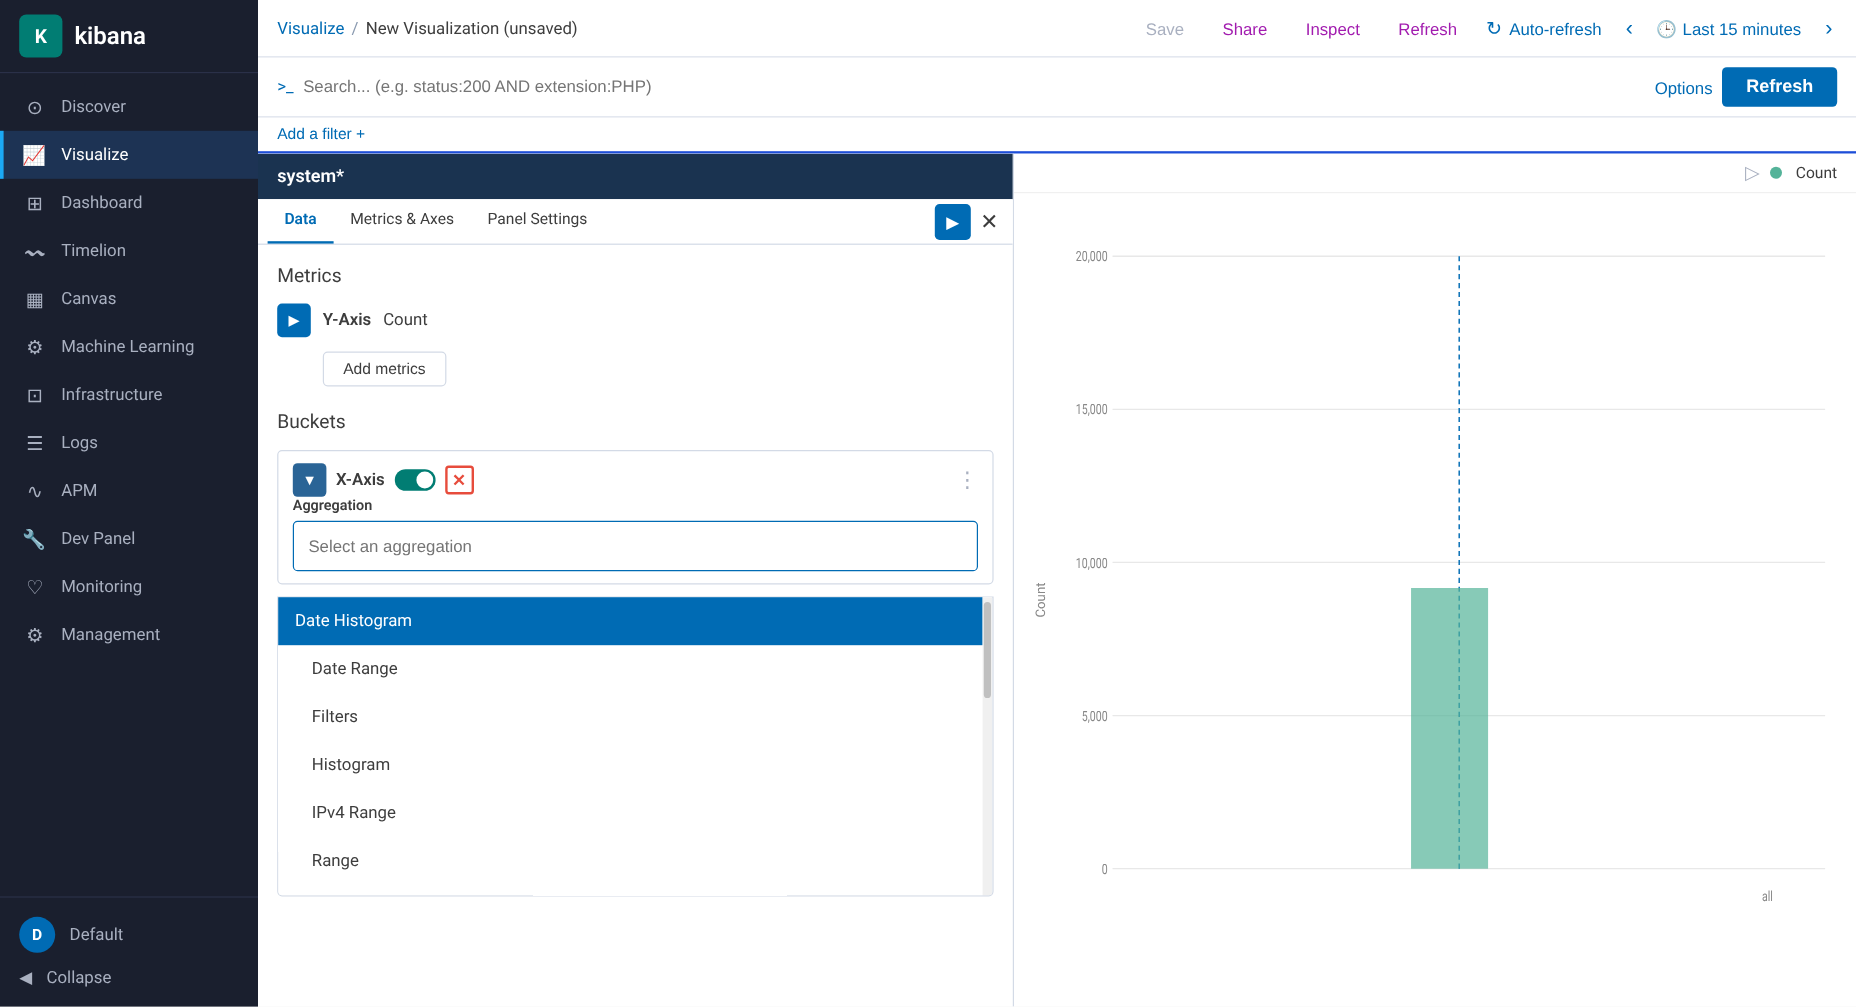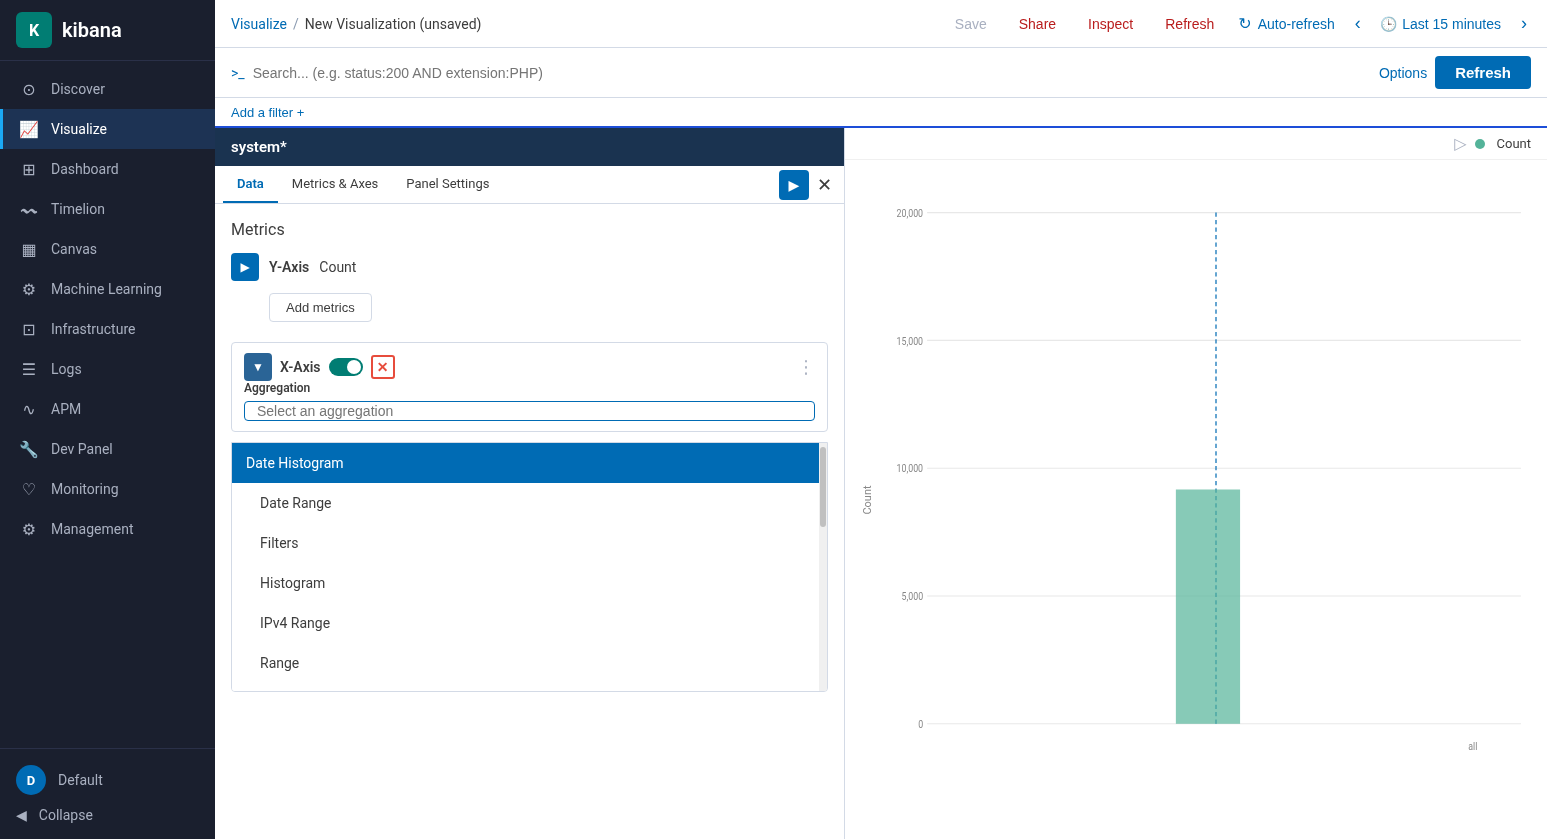--- a/index.html
+++ b/index.html
@@ -68,21 +68,21 @@
       padding: 0 16px;
       height: 48px;
       display: flex;
       align-items: center;
       justify-content: space-between;
       flex-shrink: 0;
     }
     .breadcrumb { display: flex; align-items: center; gap: 6px; color: #006bb4; font-size: 14px; }
     .topbar-actions { display: flex; align-items: center; gap: 16px; }
     .topbar-btn {
-      background: none; border: none; color: #b91c1c; font-size: 14px; cursor: pointer; padding: 4px 8px;
+      background: none; border: none; color: #a21caf; font-size: 14px; cursor: pointer; padding: 4px 8px;
     }
     .topbar-btn.disabled { color: #a9b0c0; cursor: default; }
     .auto-refresh-btn {
       display: flex; align-items: center; gap: 6px; color: #006bb4; font-size: 14px; cursor: pointer; background: none; border: none;
     }
     .time-range-btn {
       display: flex; align-items: center; gap: 4px; color: #006bb4; font-size: 14px; cursor: pointer; background: none; border: none;
     }
     .nav-arrow { background: none; border: none; color: #006bb4; font-size: 18px; cursor: pointer; padding: 4px; }
 
@@ -208,21 +208,21 @@
       font-size: 14px; display: flex; align-items: center; justify-content: center;
       font-weight: bold;
     }
     .dots-btn { background: none; border: none; color: #a9b0c0; font-size: 18px; cursor: pointer; margin-left: auto; }
 
     
     .aggregation-section { }
     .aggregation-label { font-size: 12px; color: #3d3d3d; margin-bottom: 6px; font-weight: 600; }
     .aggregation-input {
       width: 100%; border: 1px solid #006bb4; border-radius: 4px;
-      padding: 1px 12px; font-size: 14px; color: #a9b0c0; outline: none;
+      padding: 12px 12px; font-size: 14px; color: #a9b0c0; outline: none;
     }
 
     
     .dropdown-list {
       border: 1px solid #d3dae6;
       background: white;
       border-radius: 0 0 4px 4px;
       overflow: hidden;
       max-height: 250px;
       overflow-y: auto;
@@ -397,20 +397,21 @@
           <div class="section-title">Metrics</div>
           <div class="metric-row">
             <button class="expand-btn-blue">▶</button>
             <span class="metric-label">Y-Axis</span>
             <span class="metric-value">Count</span>
           </div>
           <button class="add-metrics-btn">Add metrics</button>
         </div>
 
         <div class="buckets-section">
+          <div class="section-title">Buckets</div>
           <div class="xaxis-row">
             <div class="xaxis-header">
               <button class="expand-btn-blue down">▼</button>
               <span class="metric-label">X-Axis</span>
               <div class="toggle-switch on">
                 <div class="toggle-knob"></div>
               </div>
               <button class="remove-btn">✕</button>
               <button class="dots-btn">⋮</button>
             </div>

